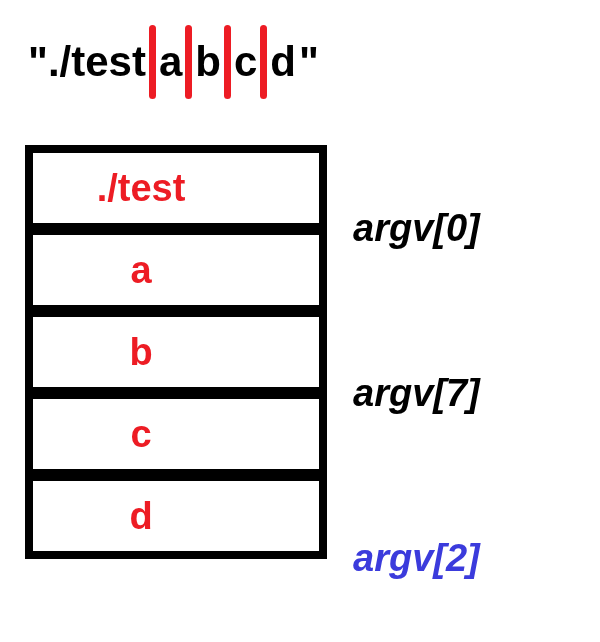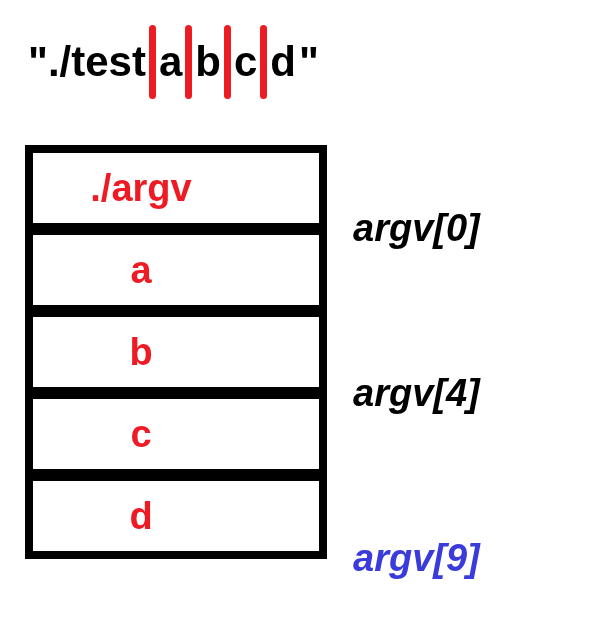--- a/index.html
+++ b/index.html
@@ -57,42 +57,42 @@
     <span>c</span>
     <span class="sep"></span>
     <span>d</span>
     <span>"</span>
   </div>
 
   <div class="diagram">
 
     <div class="stack">
       <div class="cell">
-        <span class="cell-value">./argv</span>
+        <span class="cell-value">./test</span>
       </div>
       <div class="cell">
         <span class="cell-value">a</span>
       </div>
       <div class="cell">
         <span class="cell-value">b</span>
       </div>
       <div class="cell">
         <span class="cell-value">c</span>
       </div>
       <div class="cell">
         <span class="cell-value">d</span>
       </div>
     </div>
 
     <div class="labels">
       <div class="label-row">
         <span class="label">argv[0]</span>
       </div>
       <div class="label-row">
-        <span class="label">argv[4]</span>
+        <span class="label">argv[7]</span>
       </div>
       <div class="label-row null-row">
-        <span class="label">argv[9]</span>
+        <span class="label">argv[2]</span>
       </div>
     </div>
 
   </div>
 </div>
 
 </body></html>

